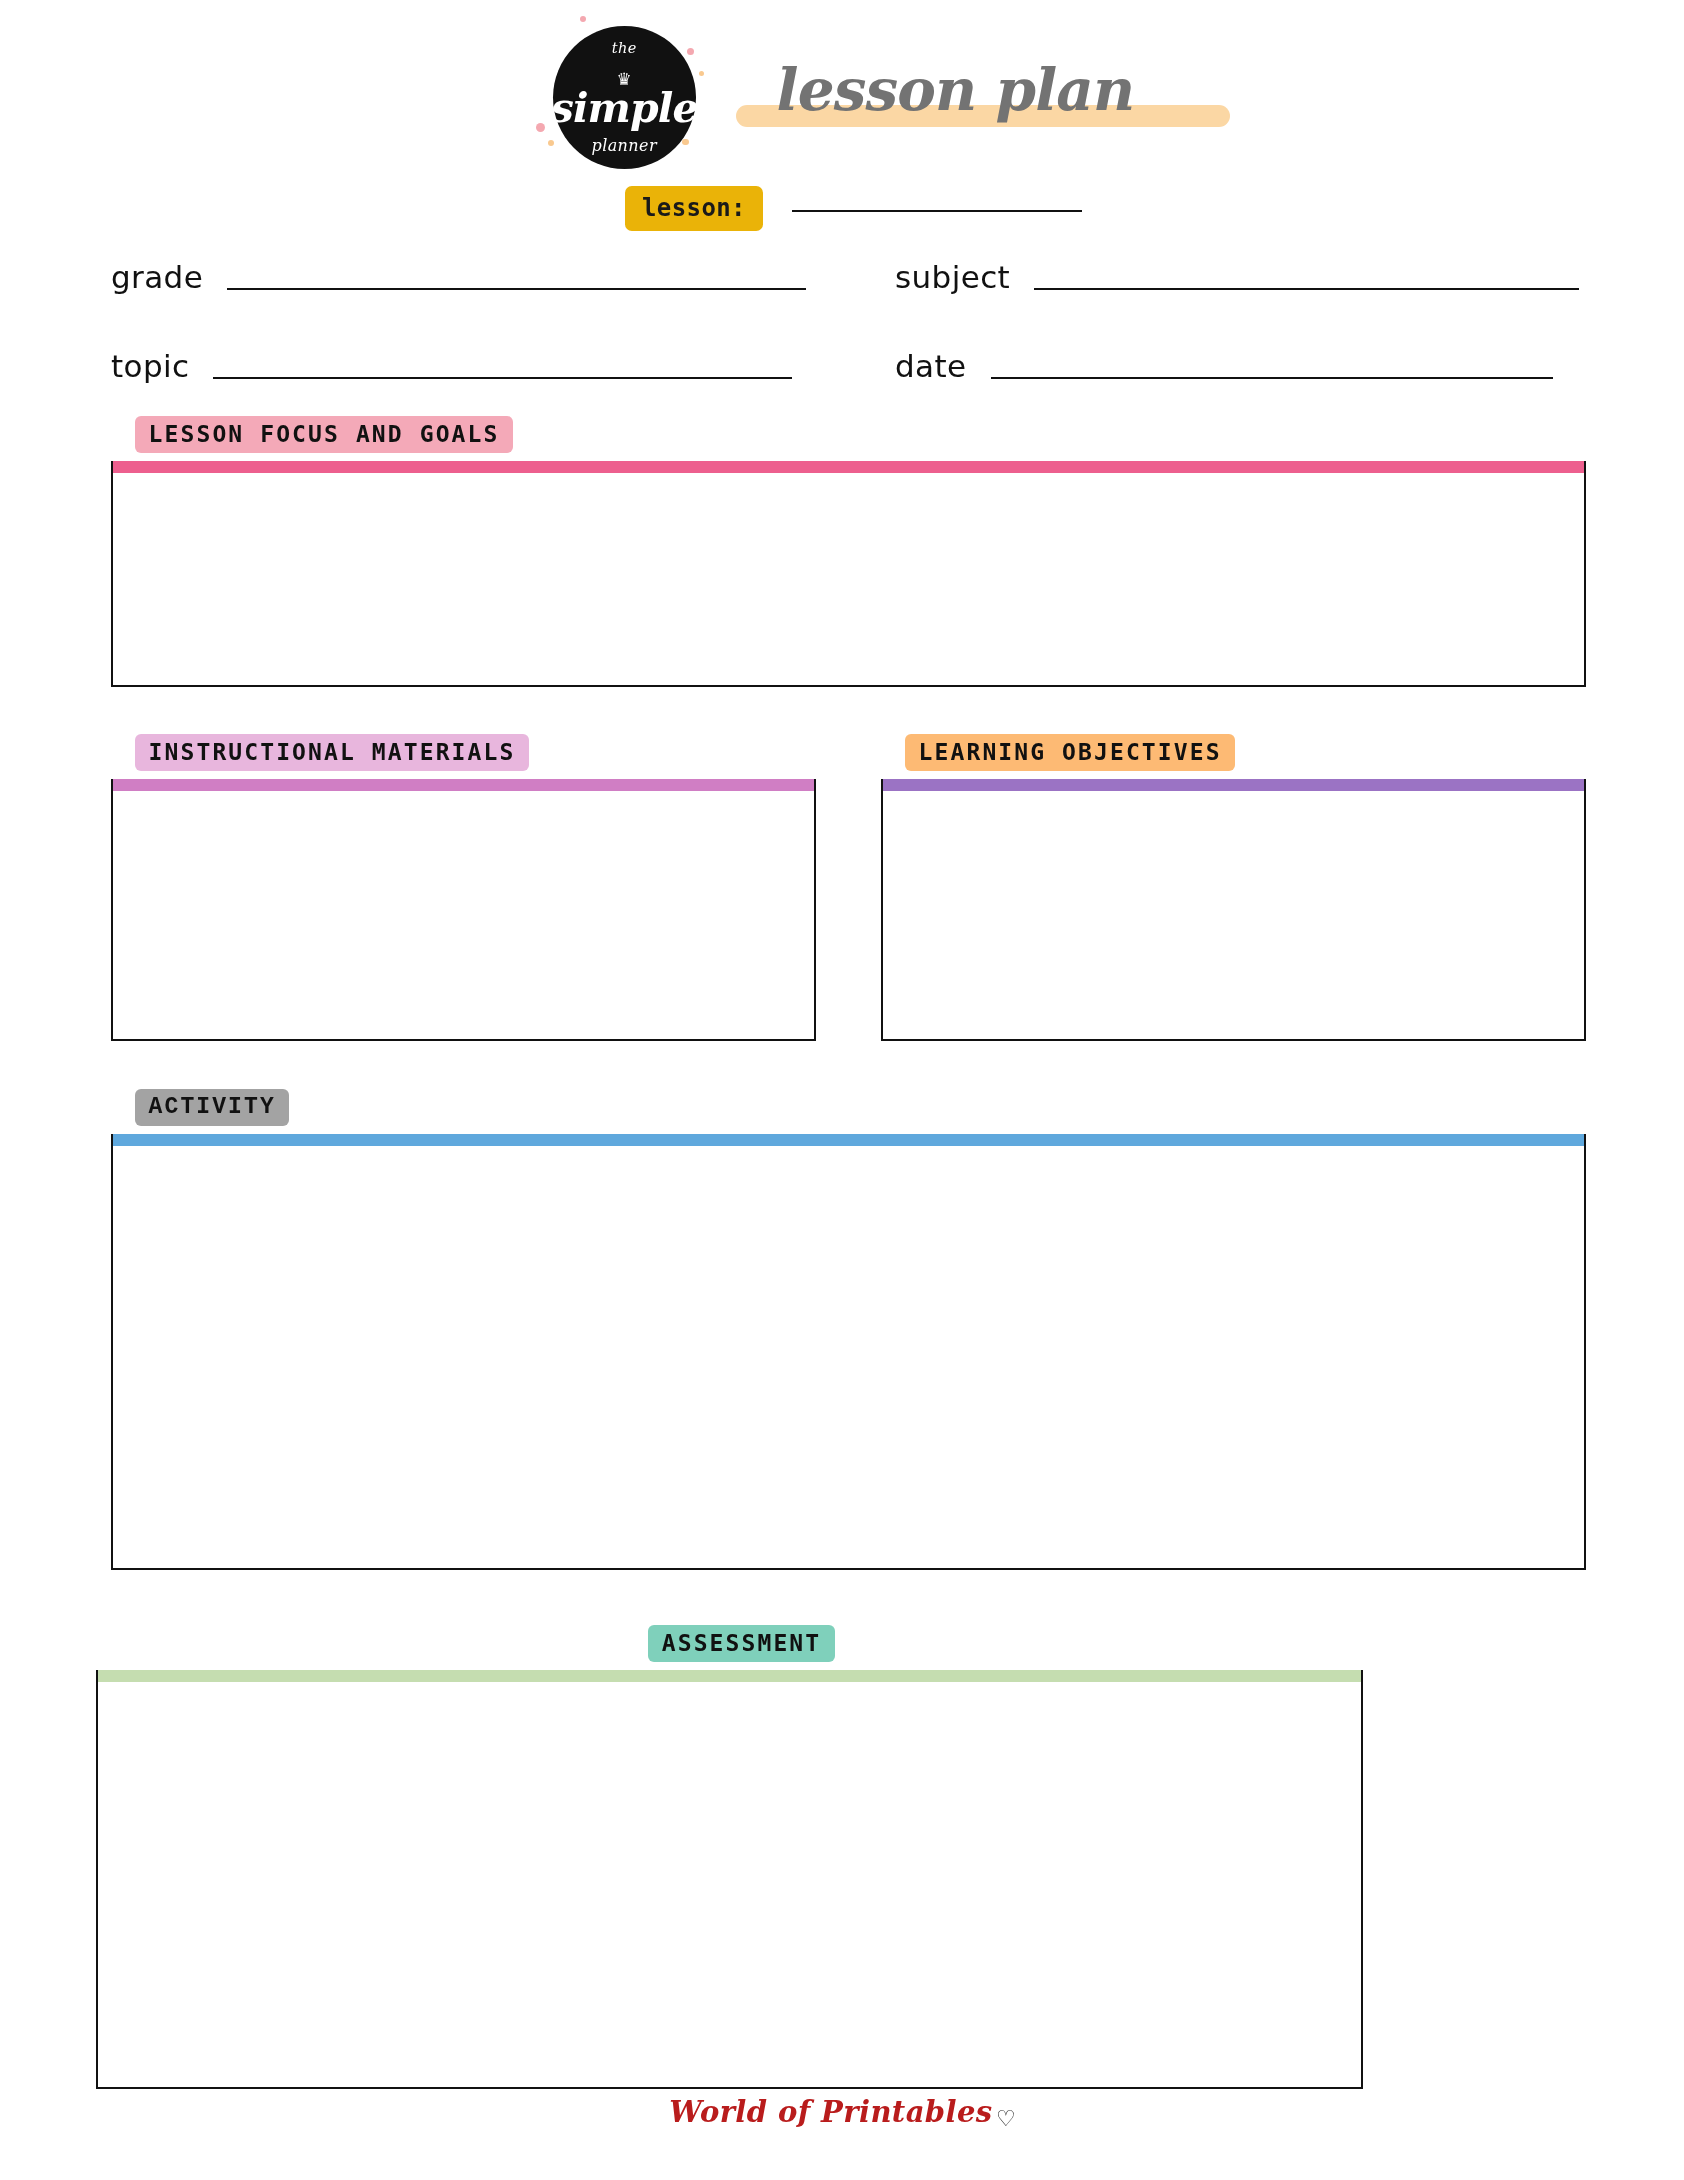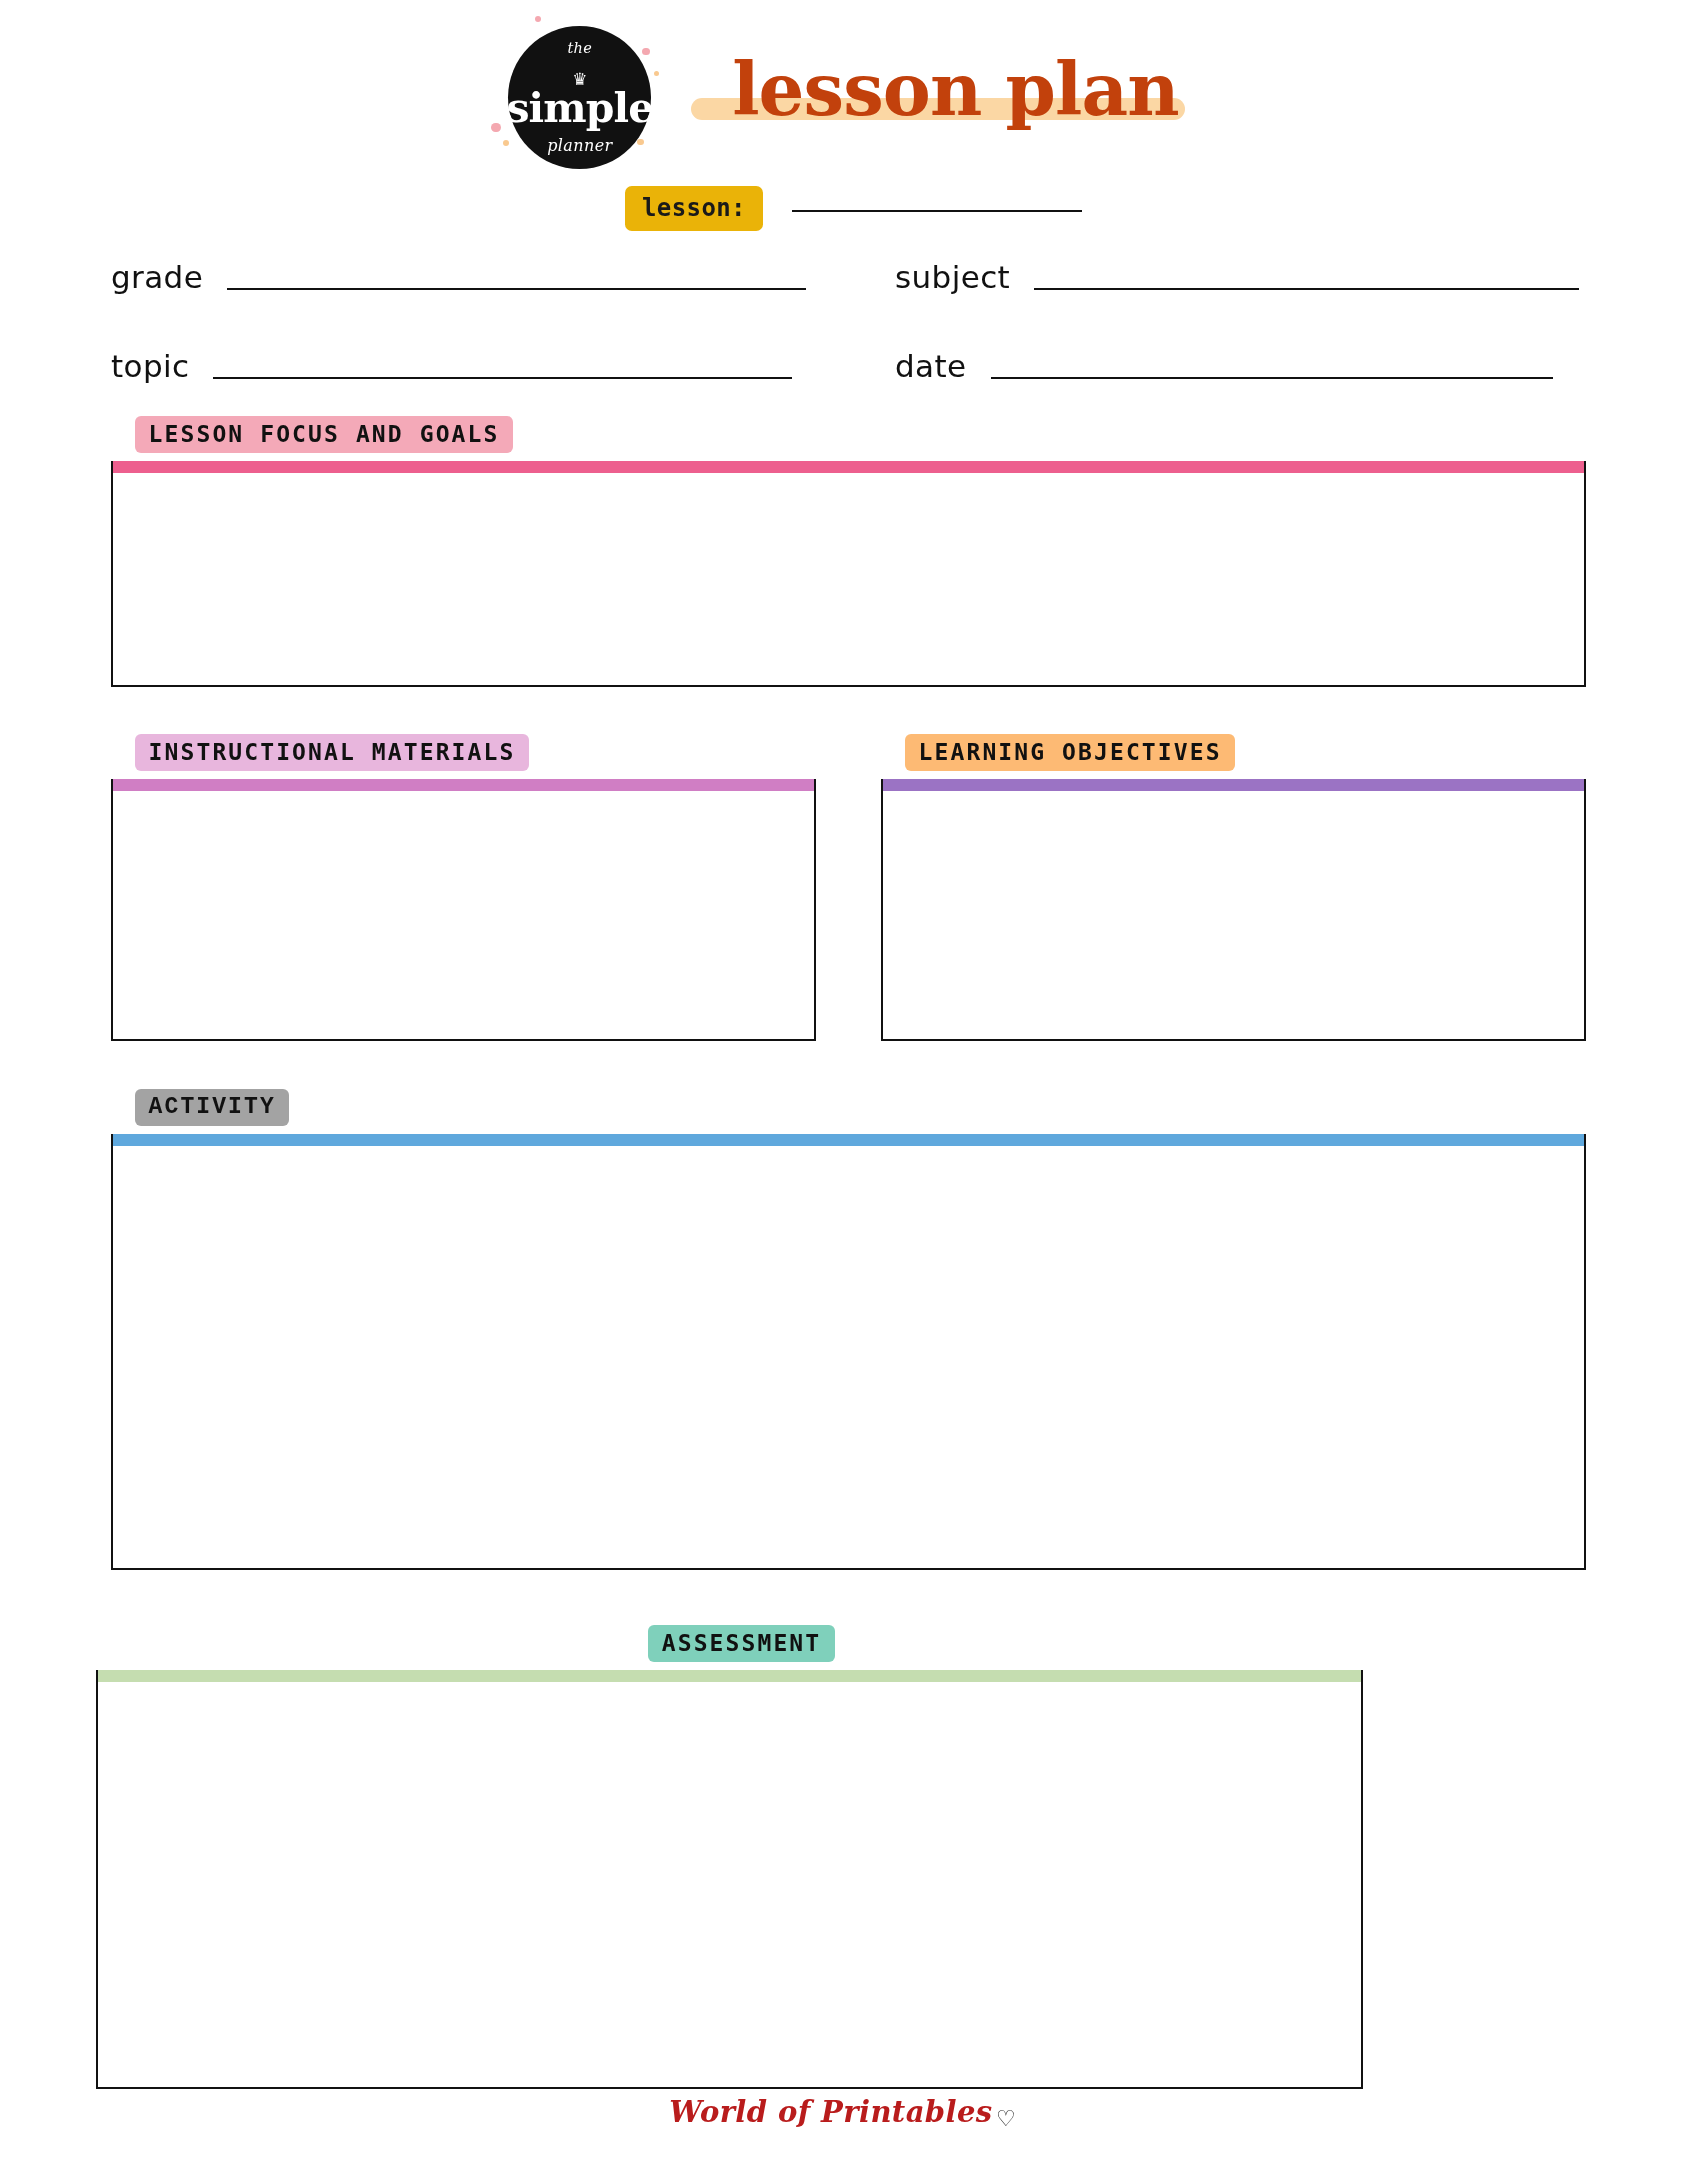--- a/index.html
+++ b/index.html
@@ -61,20 +61,21 @@
     margin-bottom: 16px;
     letter-spacing: 0.4px;
   }
   .logo-crown {
     font-size: 17px;
     line-height: 1;
     margin-bottom: 0.9px;
   }
   .logo-simple {
     font-family: "DejaVu Serif", serif;
+    font-style: italic;
     font-size: 41px;
     font-weight: bold;
     letter-spacing: -0.9px;
     margin: -1.7px 0 9px 0;
   }
   .logo-planner {
     font-family: "DejaVu Serif", serif;
     font-style: italic;
     font-size: 16px;
     letter-spacing: 0.4px;
@@ -103,24 +104,25 @@
     width: 494px;
     height: 22px;
     background: #fbd7a4;
     border-radius: 11px;
     z-index: 0;
   }
   .title-text {
     position: relative;
     z-index: 1;
     font-family: "DejaVu Serif", serif;
-    font-weight: bold;
-    font-size: 72px;
+    font-style: italic;
+    font-weight: bold;
+    font-size: 58px;
     letter-spacing: -0.9px;
-    color: #c2410c;
+    color: #737373;
     line-height: 1;
     padding-left: 19px;
   }
 
   
   .lesson-row {
     position: absolute;
     left: 625px;
     top: 186px;
     display: flex;

